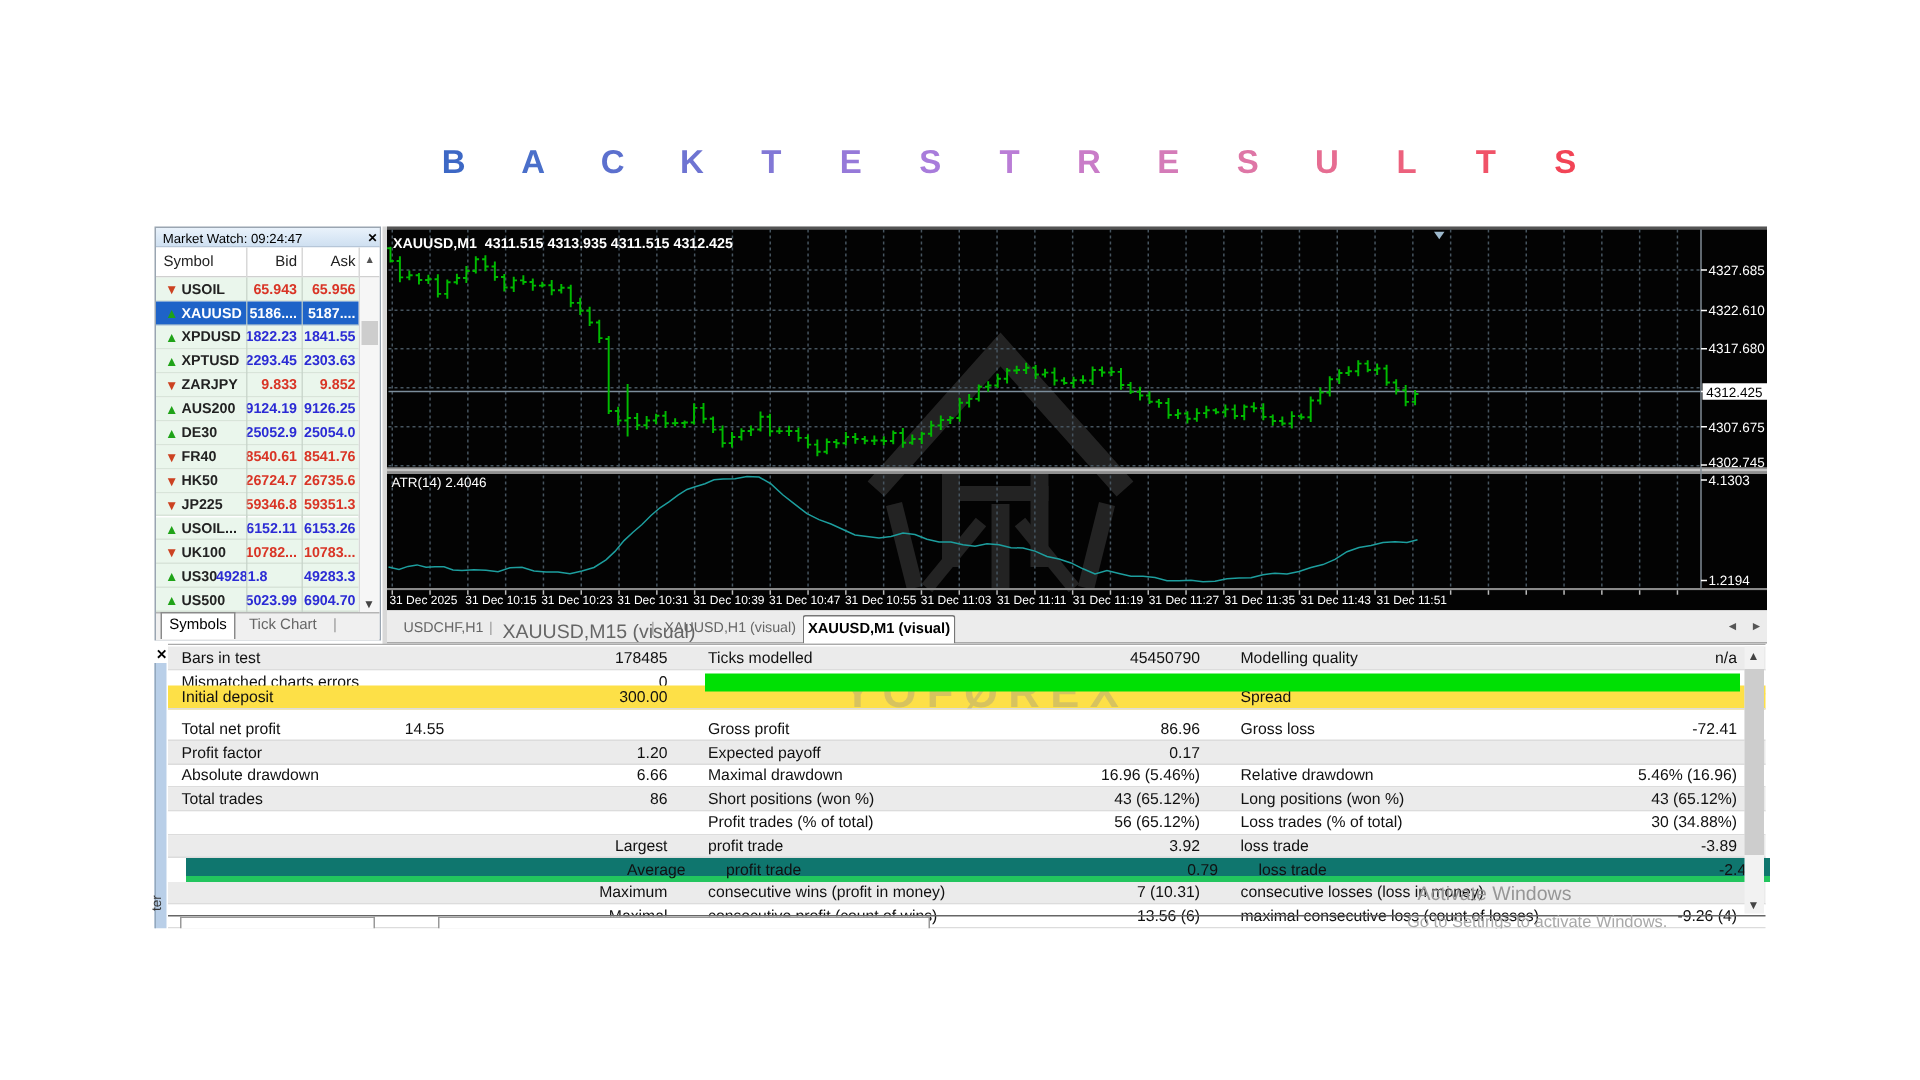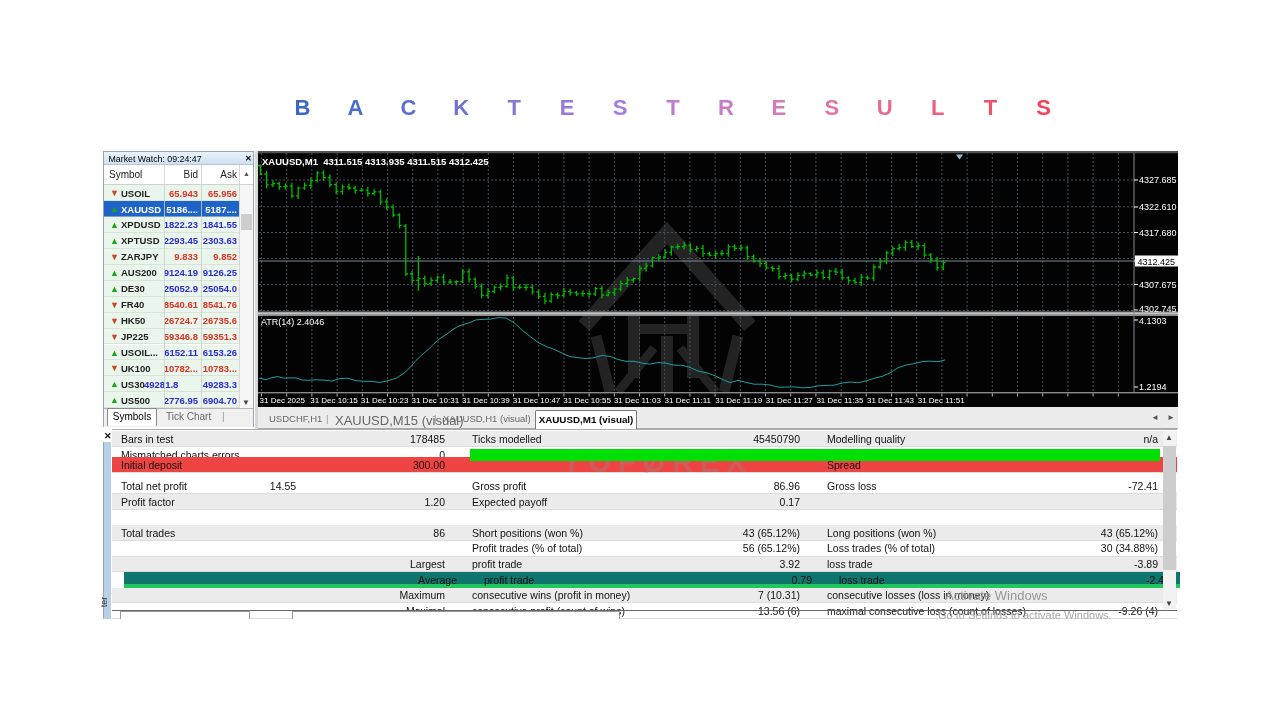--- a/index.html
+++ b/index.html
@@ -114,21 +114,21 @@
 </div>
 <div class="abs" style="left:0;top:224.4px;width:135px;height:15.95px;background:#eaf6ec;border-bottom:1px solid rgba(200,214,202,.55)">
  <div class="abs" style="left:6px;top:3px;font-size:9px"><span style="color:#1fa318">▲</span></div>
  <div class="abs" style="left:17px;top:2.5px;font-size:9.5px;font-weight:700;color:#222">US30</div>
  <div class="abs" style="left:40px;top:2.5px;width:54px;text-align:left;font-size:9.5px;font-weight:700;color:#2b2bd4">49281.8</div>
  <div class="abs" style="left:95px;top:2.5px;width:38px;text-align:right;font-size:9.5px;font-weight:700;color:#2b2bd4">49283.3</div>
 </div>
 <div class="abs" style="left:0;top:240.3px;width:135px;height:15.95px;background:#eaf6ec;border-bottom:1px solid rgba(200,214,202,.55)">
  <div class="abs" style="left:6px;top:3px;font-size:9px"><span style="color:#1fa318">▲</span></div>
  <div class="abs" style="left:17px;top:2.5px;font-size:9.5px;font-weight:700;color:#222">US500</div>
- <div class="abs" style="left:40px;top:2.5px;width:54px;text-align:right;font-size:9.5px;font-weight:700;color:#2b2bd4">2776.95</div>
+ <div class="abs" style="left:40px;top:2.5px;width:54px;text-align:right;font-size:9.5px;font-weight:700;color:#2b2bd4">5023.99</div>
  <div class="abs" style="left:95px;top:2.5px;width:38px;text-align:right;font-size:9.5px;font-weight:700;color:#2b2bd4">6904.70</div>
 </div>
 <div class="abs" style="left:60px;top:33px;width:1px;height:223px;background:rgba(198,210,200,.8)"></div>
 <div class="abs" style="left:97px;top:33px;width:1px;height:223px;background:rgba(198,210,200,.8)"></div>
 
  <div class="abs" style="left:136px;top:33px;width:13px;height:223px;background:#f6f6f6"></div>
  <div class="abs" style="left:137px;top:62px;width:11px;height:16px;background:#cdcdcd"></div>
  <div class="abs" style="left:138px;top:246px;font-size:8px;color:#444">▼</div>
  <div class="abs" style="left:0;top:256px;width:149px;height:19px;background:#f0f0f0;border-top:1px solid #b5b5b5">
    <div class="abs" style="left:3px;top:-1px;width:50px;height:18px;background:#fff;border:1px solid #8a8a8a;border-bottom:none;text-align:center;font-size:10px;color:#000;padding-top:2px">Symbols</div>
@@ -218,21 +218,21 @@
  <div class="abs" style="left:715px;top:1.5px;width:331px;text-align:right">n/a</div>
 </div>
 <div class="abs" style="left:16px;top:18.0px;width:1065px;height:15.64px;background:#ffffff;border-bottom:1px solid #dcdcdc;font-size:10.5px;color:#111">
  <div class="abs" style="left:9px;top:1.5px">Mismatched charts errors</div>
  <div class="abs" style="left:9px;top:1.5px;width:324px;text-align:right">0</div>
  <div class="abs" style="left:360px;top:1.5px"></div>
  <div class="abs" style="left:360px;top:1.5px;width:328px;text-align:right"></div>
  <div class="abs" style="left:715px;top:1.5px"></div>
  <div class="abs" style="left:715px;top:1.5px;width:331px;text-align:right"></div>
 </div>
-<div class="abs" style="left:16px;top:28px;width:1065px;height:15.64px;background:#ef4444;border-bottom:1px solid #dcdcdc;font-size:10.5px;color:#111">
+<div class="abs" style="left:16px;top:28px;width:1065px;height:15.64px;background:#fde047;border-bottom:1px solid #dcdcdc;font-size:10.5px;color:#111">
  <div class="abs" style="left:9px;top:1.5px">Initial deposit</div>
  <div class="abs" style="left:9px;top:1.5px;width:324px;text-align:right">300.00</div>
  <div class="abs" style="left:360px;top:1.5px"></div>
  <div class="abs" style="left:360px;top:1.5px;width:328px;text-align:right"></div>
  <div class="abs" style="left:715px;top:1.5px">Spread</div>
 </div>
 <div class="abs" style="left:16px;top:49.3px;width:1065px;height:15.64px;background:#ffffff;border-bottom:1px solid #dcdcdc;font-size:10.5px;color:#111">
  <div class="abs" style="left:9px;top:1.5px">Total net profit</div>
  <div class="abs" style="left:9px;top:1.5px;width:324px;text-align:center">14.55</div>
  <div class="abs" style="left:360px;top:1.5px">Gross profit</div>
@@ -240,20 +240,28 @@
  <div class="abs" style="left:715px;top:1.5px">Gross loss</div>
  <div class="abs" style="left:715px;top:1.5px;width:331px;text-align:right">-72.41</div>
 </div>
 <div class="abs" style="left:16px;top:65.0px;width:1065px;height:15.64px;background:#ebebeb;border-bottom:1px solid #dcdcdc;font-size:10.5px;color:#111">
  <div class="abs" style="left:9px;top:1.5px">Profit factor</div>
  <div class="abs" style="left:9px;top:1.5px;width:324px;text-align:right">1.20</div>
  <div class="abs" style="left:360px;top:1.5px">Expected payoff</div>
  <div class="abs" style="left:360px;top:1.5px;width:328px;text-align:right">0.17</div>
  <div class="abs" style="left:715px;top:1.5px"></div>
  <div class="abs" style="left:715px;top:1.5px;width:331px;text-align:right"></div>
+</div>
+<div class="abs" style="left:16px;top:80.6px;width:1065px;height:15.64px;background:#ffffff;border-bottom:1px solid #dcdcdc;font-size:10.5px;color:#111">
+ <div class="abs" style="left:9px;top:1.5px">Absolute drawdown</div>
+ <div class="abs" style="left:9px;top:1.5px;width:324px;text-align:right">6.66</div>
+ <div class="abs" style="left:360px;top:1.5px">Maximal drawdown</div>
+ <div class="abs" style="left:360px;top:1.5px;width:328px;text-align:right">16.96 (5.46%)</div>
+ <div class="abs" style="left:715px;top:1.5px">Relative drawdown</div>
+ <div class="abs" style="left:715px;top:1.5px;width:331px;text-align:right">5.46% (16.96)</div>
 </div>
 <div class="abs" style="left:16px;top:96.2px;width:1065px;height:15.64px;background:#ebebeb;border-bottom:1px solid #dcdcdc;font-size:10.5px;color:#111">
  <div class="abs" style="left:9px;top:1.5px">Total trades</div>
  <div class="abs" style="left:9px;top:1.5px;width:324px;text-align:right">86</div>
  <div class="abs" style="left:360px;top:1.5px">Short positions (won %)</div>
  <div class="abs" style="left:360px;top:1.5px;width:328px;text-align:right">43 (65.12%)</div>
  <div class="abs" style="left:715px;top:1.5px">Long positions (won %)</div>
  <div class="abs" style="left:715px;top:1.5px;width:331px;text-align:right">43 (65.12%)</div>
 </div>
 <div class="abs" style="left:16px;top:111.9px;width:1065px;height:15.64px;background:#ffffff;border-bottom:1px solid #dcdcdc;font-size:10.5px;color:#111">

